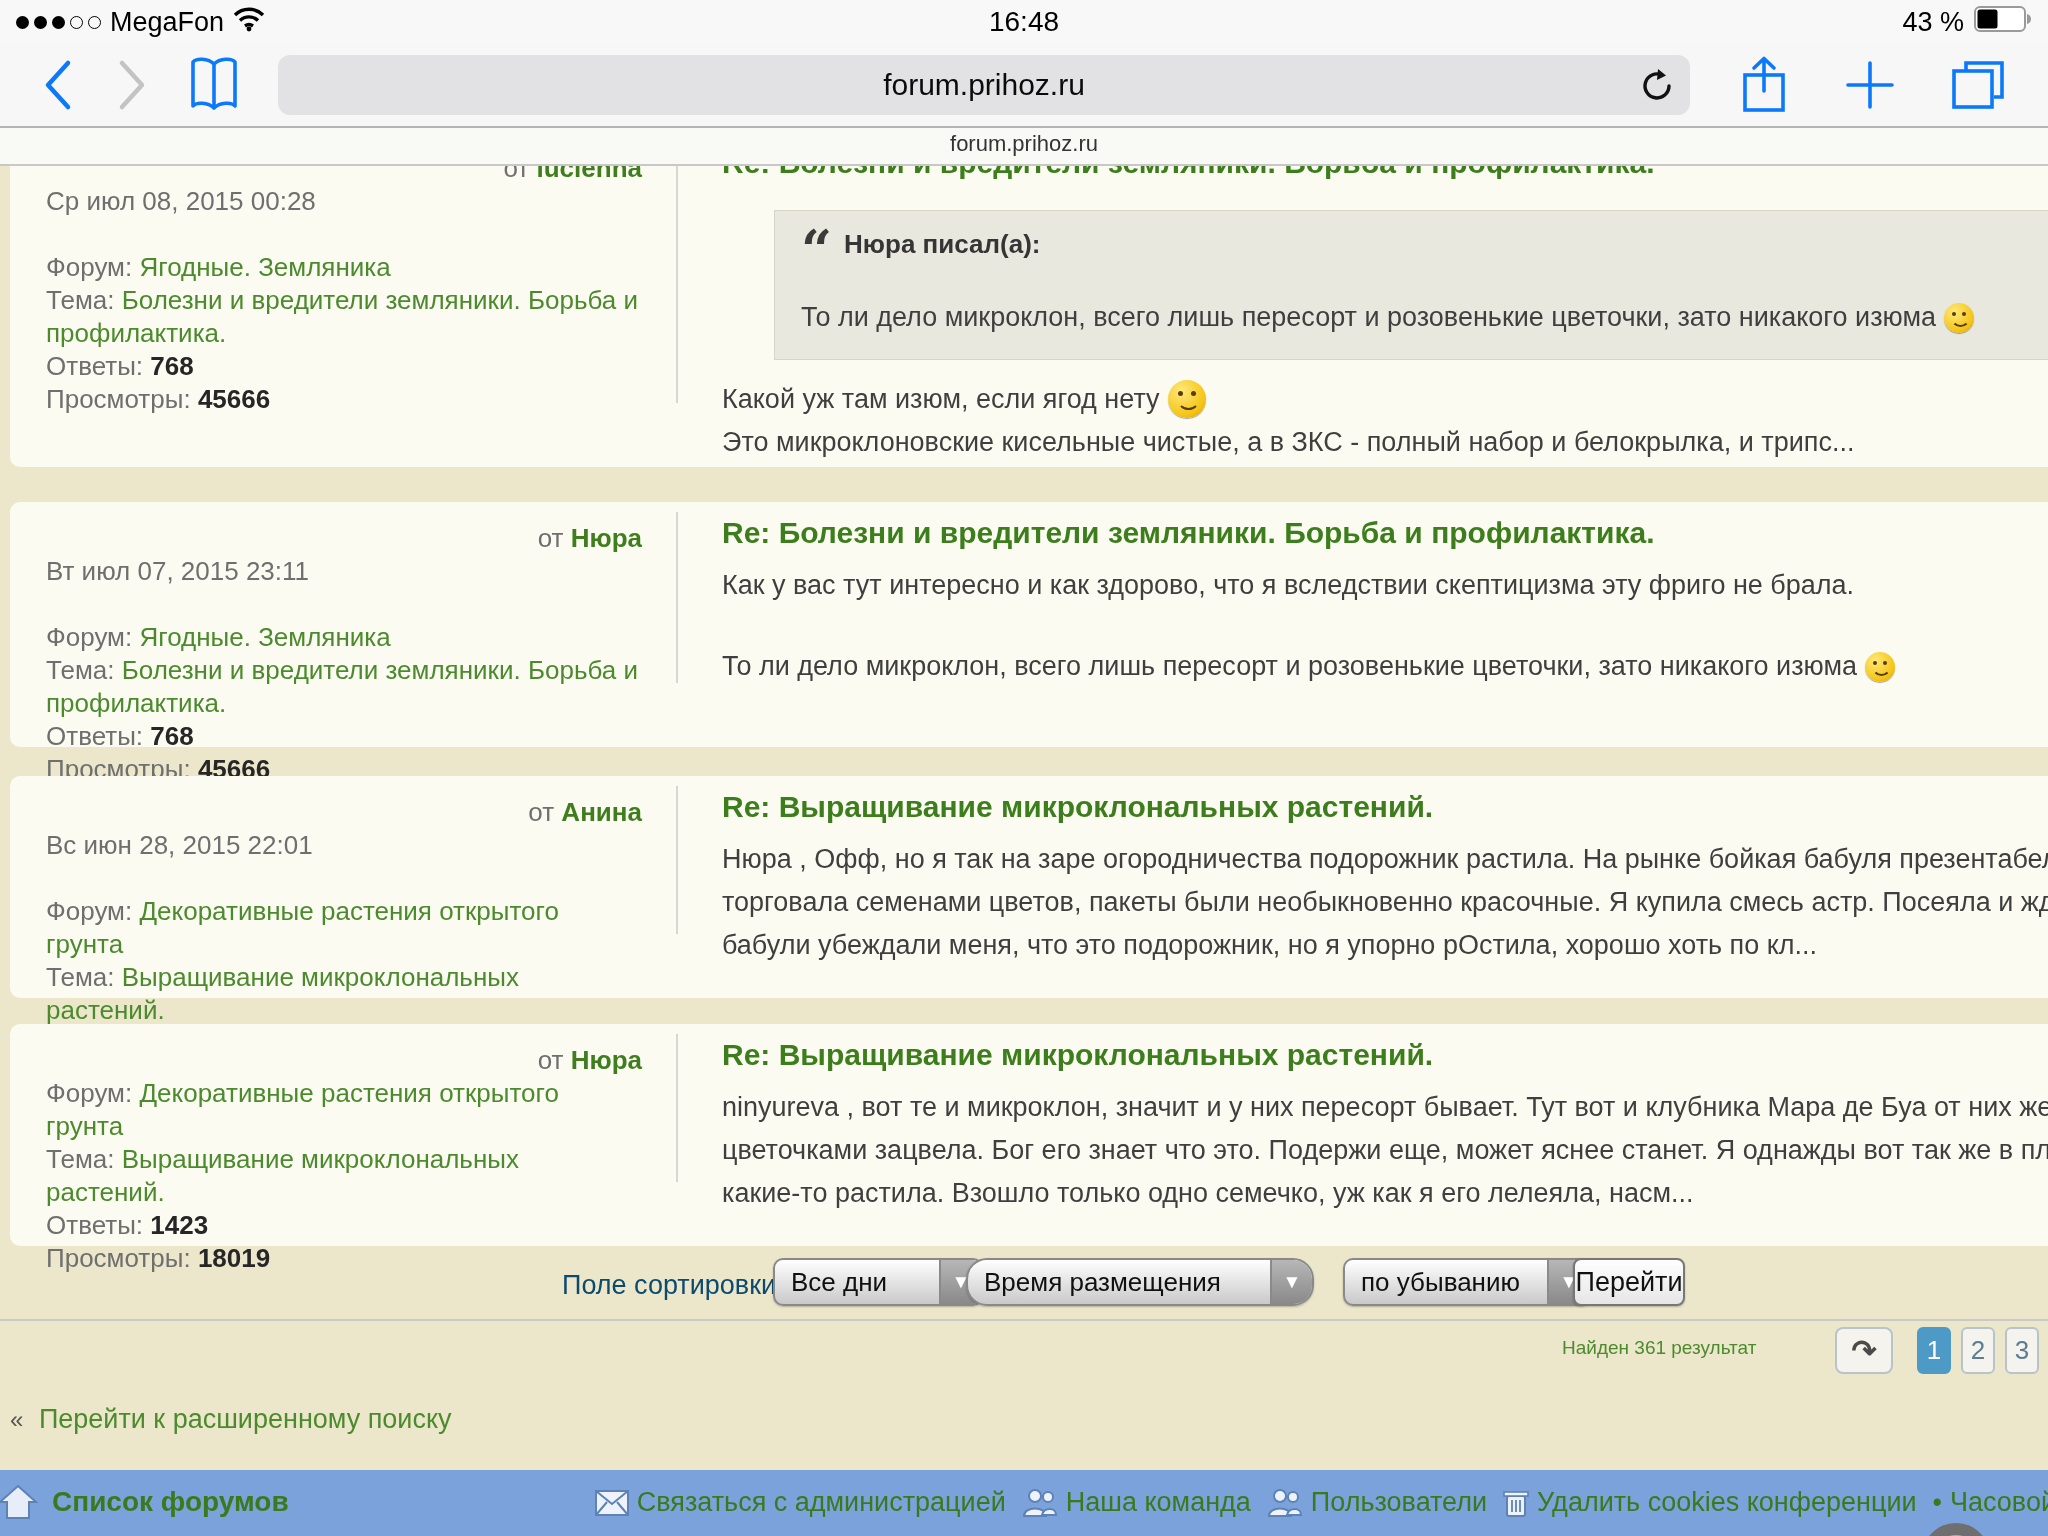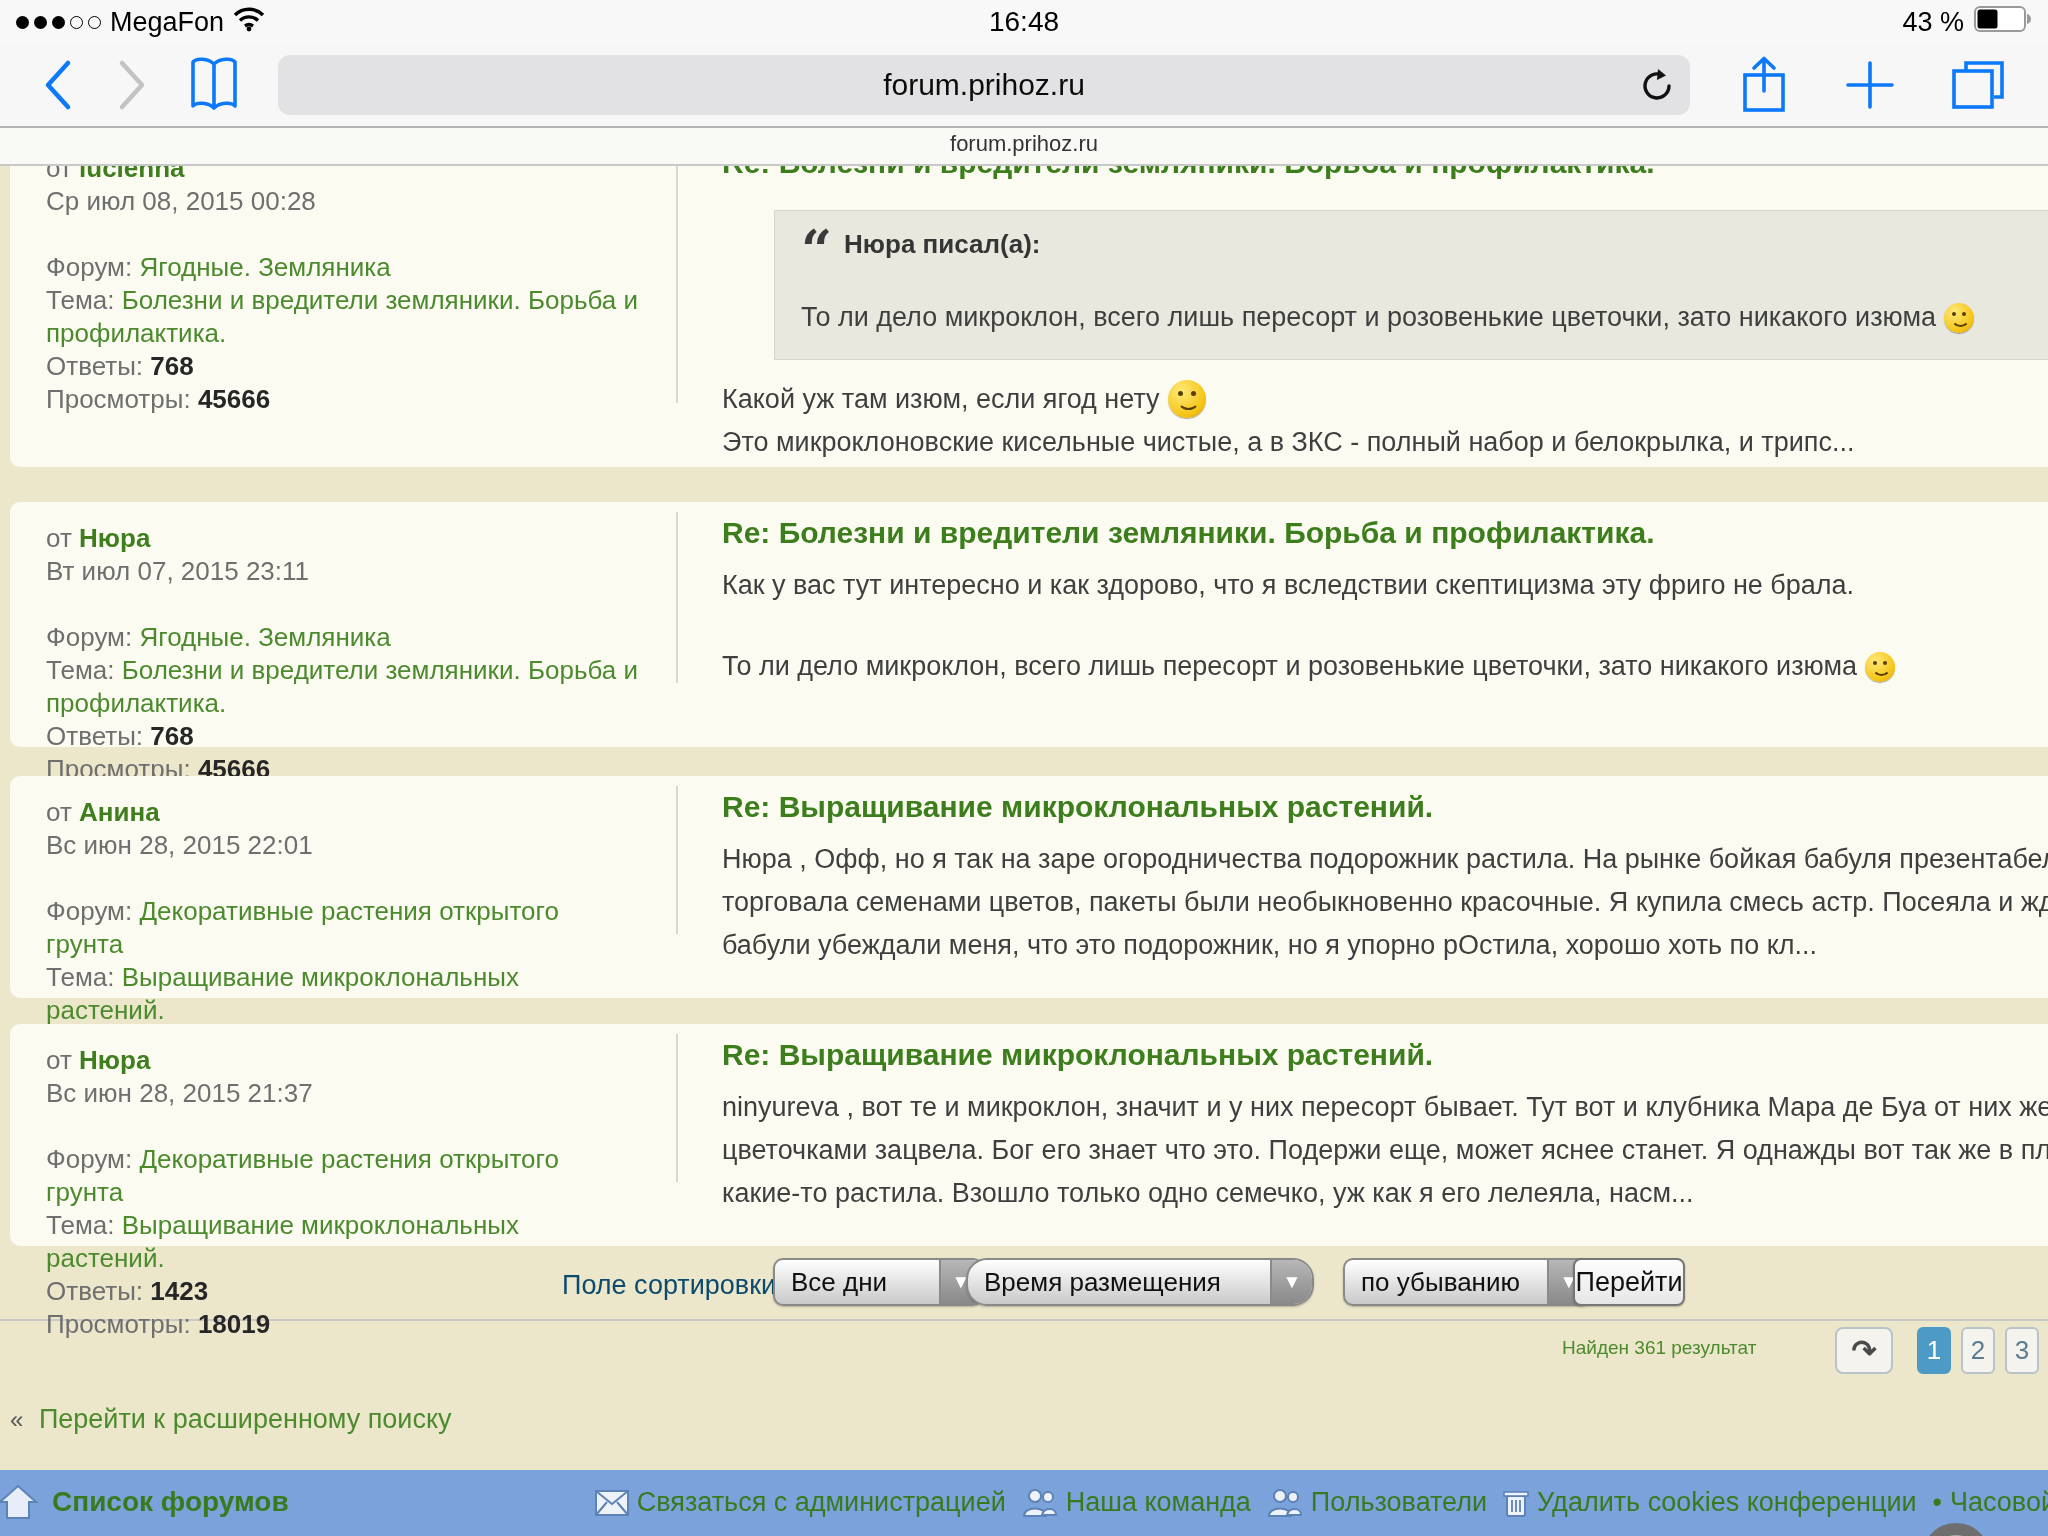--- a/index.html
+++ b/index.html
@@ -29,21 +29,21 @@
   
   .content { position:relative; height:1372px; overflow:hidden; background:#ece7cb; border-top:2px solid #c8c8c8; }
 
   .row { width:2100px; margin-left:10px; background:#fcfbf1; border-radius:10px; display:flex; position:relative; }
   .row1 { margin-top:-34px; height:335px; margin-bottom:35px; }
   .row2 { height:245px; margin-bottom:29px; }
   .row3 { height:222px; margin-bottom:26px; }
   .row4 { height:222px; }
 
   .row-meta { width:666px; flex:0 0 666px; padding:20px 34px 0 36px; font-size:26px; line-height:33px; color:#6f6f6f; }
-  .m-author { color:#6f6f6f; }
+  .m-author { color:#6f6f6f;text-align:right; }
   .m-author b { color:#3f7d1f; }
   .m-date { margin-bottom:33px; }
   .m-link { color:#4c8a2e; }
   .m-val { font-weight:bold; color:#262626; }
 
   .row-content { flex:1; padding:12px 0 0 46px; position:relative; }
   .row-content::before { content:""; position:absolute; left:0; top:10px; bottom:64px; width:2px; background:#d8d7d2; }
   .p-title { font-size:30px; font-weight:bold; color:#3c7d1c; line-height:38px; white-space:nowrap; }
   .p-text { font-size:27px; color:#3f3f3f; line-height:43px; white-space:nowrap; }
   .p-first { margin-top:12px; }
@@ -237,21 +237,20 @@
         <div class="p-text p-first">Нюра , Офф, но я так на заре огородничества подорожник растила. На рынке бойкая бабуля презентабельно</div>
         <div class="p-text">торговала семенами цветов, пакеты были необыкновенно красочные. Я купила смесь астр. Посеяла и ждала</div>
         <div class="p-text">бабули убеждали меня, что это подорожник, но я упорно рОстила, хорошо хоть по кл...</div>
 
       </div>
     </div>
 
     <div class="row row4">
       <div class="row-meta">
         <div class="m-author"><span>от</span> <b>Нюра</b></div>
-        <div class="m-date">Вс июн 28, 2015 21:37</div>
         <div><span>Форум:</span> <span class="m-link">Декоративные растения открытого грунта</span></div>
         <div><span>Тема:</span> <span class="m-link">Выращивание микроклональных растений.</span></div>
         <div><span>Ответы:</span> <span class="m-val">1423</span></div>
         <div><span>Просмотры:</span> <span class="m-val">18019</span></div>
       </div>
       <div class="row-content">
         <div class="p-title">Re: Выращивание микроклональных растений.</div>
         <div class="p-text p-first">ninyureva , вот те и микроклон, значит и у них пересорт бывает. Тут вот и клубника Мара де Буа от них же р</div>
         <div class="p-text">цветочками зацвела. Бог его знает что это. Подержи еще, может яснее станет. Я однажды вот так же в площ</div>
         <div class="p-text">какие-то растила. Взошло только одно семечко, уж как я его лелеяла, насм...</div>

